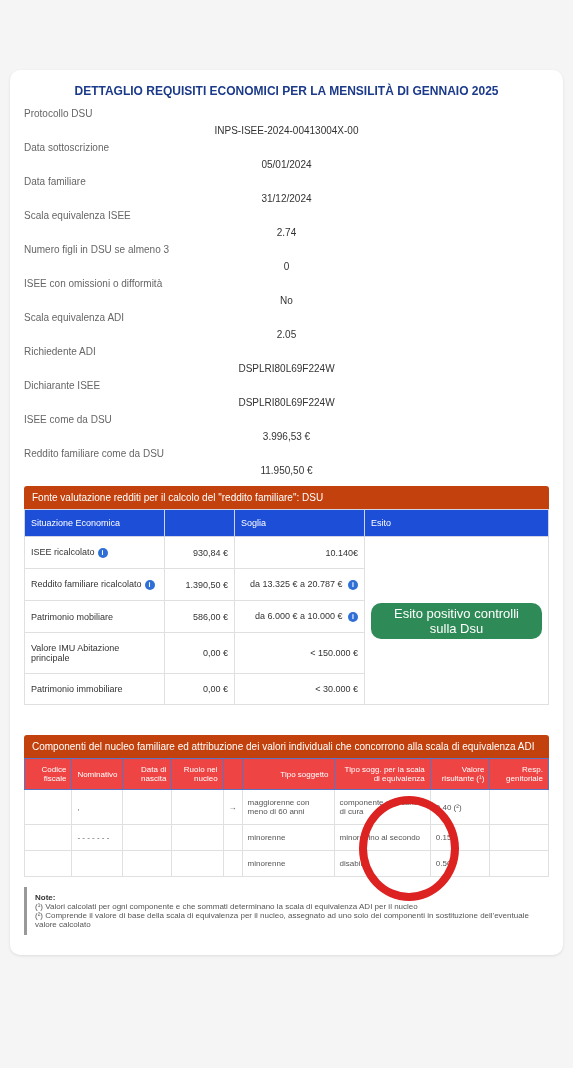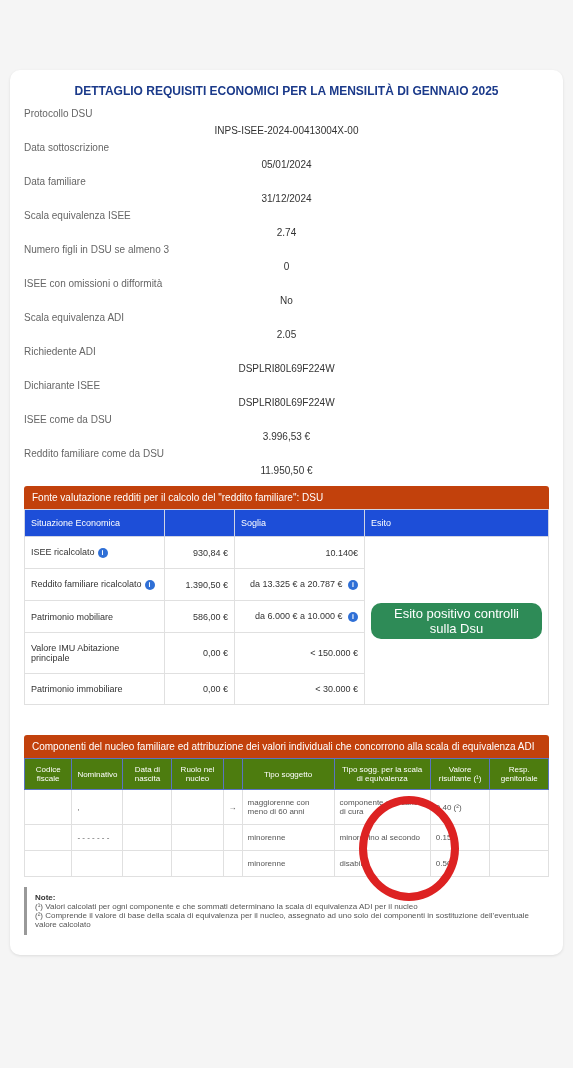--- a/index.html
+++ b/index.html
@@ -79,24 +79,24 @@
   }
   .esito-badge {
     background: #2e8b57;
     color: #fff;
     border-radius: 10px;
     padding: 3px 10px;
     font-size: 13px;
     display: inline-block;
   }
   .tbl2 th {
-    background: #4d7c0f;
+    background: #ef4444;
     color: #fff;
     font-weight: normal;
-    text-align: center;
+    text-align: right;
     padding: 6px 5px;
     font-size: 8px;
     border: 1px solid #5a73c2;
   }
   .tbl2 td {
     border: 1px solid #e0e0e0;
     padding: 8px 5px;
     font-size: 8px;
     color: #555;
   }

